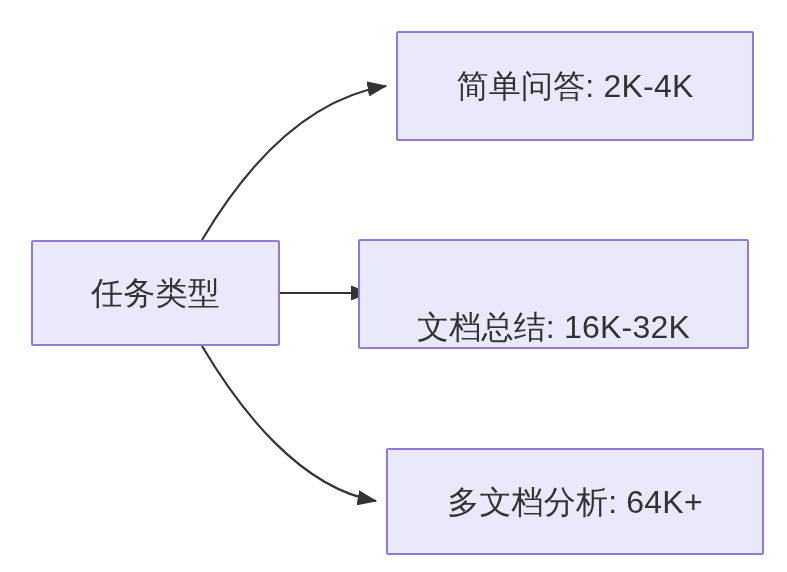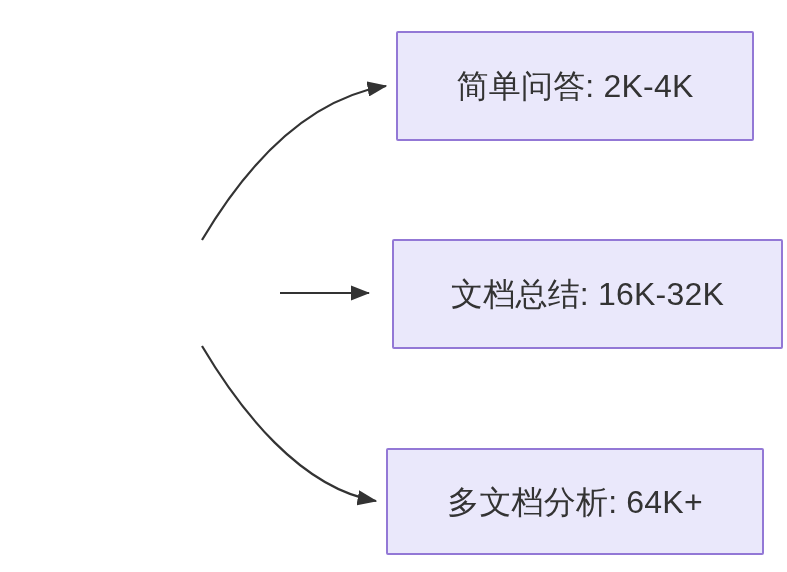--- a/index.html
+++ b/index.html
@@ -49,24 +49,25 @@
     width: 249px;
     height: 106px;
   }
   #node-simple-qa {
     left: 396px;
     top: 31px;
     width: 358px;
     height: 110px;
   }
   #node-doc-summary {
-    left: 392px;
+    left: 358px;
     top: 239px;
     width: 391px;
     height: 110px;
+    align-items: flex-end;
   }
   #node-multi-doc {
     left: 386px;
     top: 448px;
     width: 378px;
     height: 107px;
   }
 </style>
 </head>
 <body>
@@ -80,20 +81,23 @@
       </marker>
     </defs>
 
     <path d="M 202,240 C 240,176 300,100 386,86" fill="none" stroke="#333333" stroke-width="2.2" marker-end="url(#arrowhead)"></path>
 
     <path d="M 280,293 L 369,293" fill="none" stroke="#333333" stroke-width="2.2" marker-end="url(#arrowhead)"></path>
 
     <path d="M 202,346 C 240,410 300,488 376,501" fill="none" stroke="#333333" stroke-width="2.2" marker-end="url(#arrowhead)"></path>
   </svg>
 
+  <div class="node" id="node-source">
+    <span class="node-label">任务类型</span>
+  </div>
 
   <div class="node" id="node-simple-qa">
     <span class="node-label">简单问答: 2K-4K</span>
   </div>
 
   <div class="node" id="node-doc-summary">
     <span class="node-label">文档总结: 16K-32K</span>
   </div>
 
   <div class="node" id="node-multi-doc">

